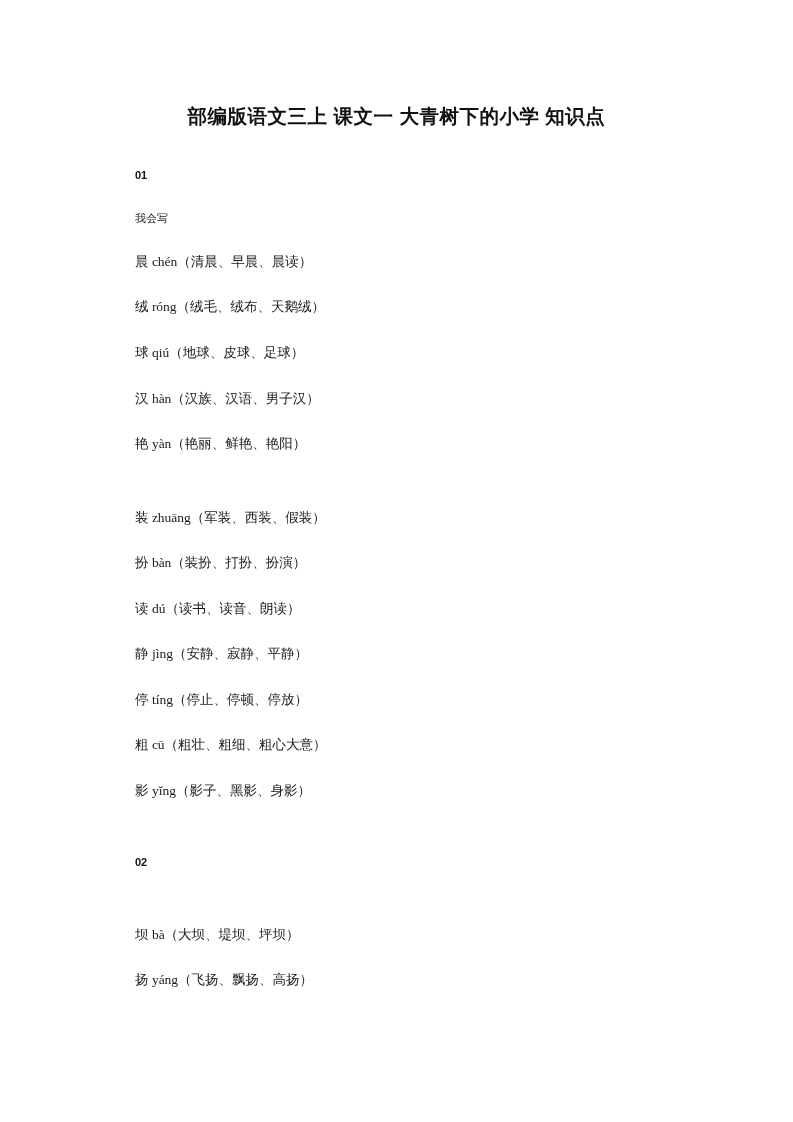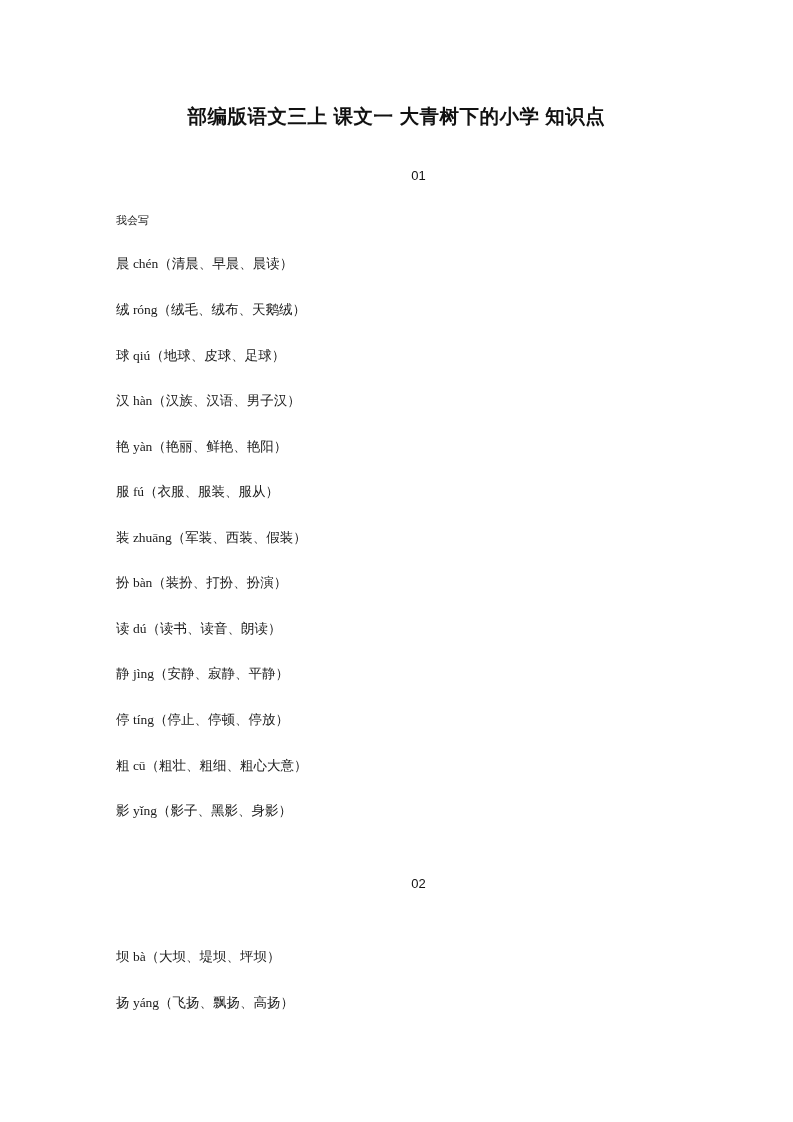--- a/index.html
+++ b/index.html
@@ -13,43 +13,42 @@
     height: 1122px;
     font-family: "Liberation Sans", "DejaVu Sans", sans-serif;
     color: #1a1a1a;
     -webkit-font-smoothing: antialiased;
   }
   .page {
     position: relative;
     width: 793px;
     height: 1122px;
     box-sizing: border-box;
-    padding: 0 72px;
+    padding: 0 91px;
     overflow: hidden;
     border-radius: 14px;
   }
   .doc-title {
     margin: 0;
     padding-top: 103px;
     font-size: 19.5px;
     font-weight: bold;
     text-align: center;
     letter-spacing: 0.5px;
     color: #111111;
     line-height: 1.4;
   }
   .section {
     margin-top: 0;
   }
   .section-number {
-    font-size: 13px;
-    font-weight: normal;
+    font-size: 11px;
+    font-weight: bold;
     color: #111111;
     line-height: 1.3;
-    text-align: center;
   }
   .section-label {
     font-size: 11px;
     color: #1a1a1a;
     line-height: 1.3;
   }
   .entry {
     font-size: 13.5px;
     color: #1a1a1a;
     line-height: 1.3;
@@ -84,21 +83,20 @@
       <div class="entry">晨 chén（清晨、早晨、晨读）</div>
       <div class="gap-entry"></div>
       <div class="entry">绒 róng（绒毛、绒布、天鹅绒）</div>
       <div class="gap-entry"></div>
       <div class="entry">球 qiú（地球、皮球、足球）</div>
       <div class="gap-entry"></div>
       <div class="entry">汉 hàn（汉族、汉语、男子汉）</div>
       <div class="gap-entry"></div>
       <div class="entry">艳 yàn（艳丽、鲜艳、艳阳）</div>
       <div class="gap-entry"></div>
-      <div class="entry">服 fú（衣服、服装、服从）</div>
       <div class="gap-entry"></div>
       <div class="entry">装 zhuāng（军装、西装、假装）</div>
       <div class="gap-entry"></div>
       <div class="entry">扮 bàn（装扮、打扮、扮演）</div>
       <div class="gap-entry"></div>
       <div class="entry">读 dú（读书、读音、朗读）</div>
       <div class="gap-entry"></div>
       <div class="entry">静 jìng（安静、寂静、平静）</div>
       <div class="gap-entry"></div>
       <div class="entry">停 tíng（停止、停顿、停放）</div>

